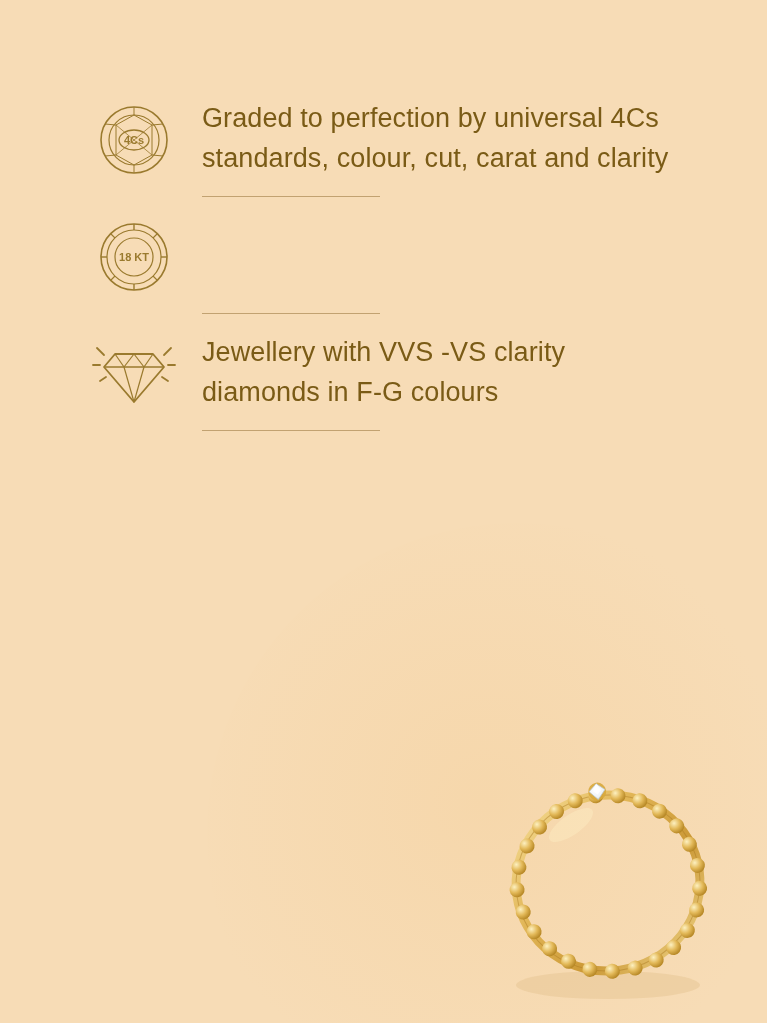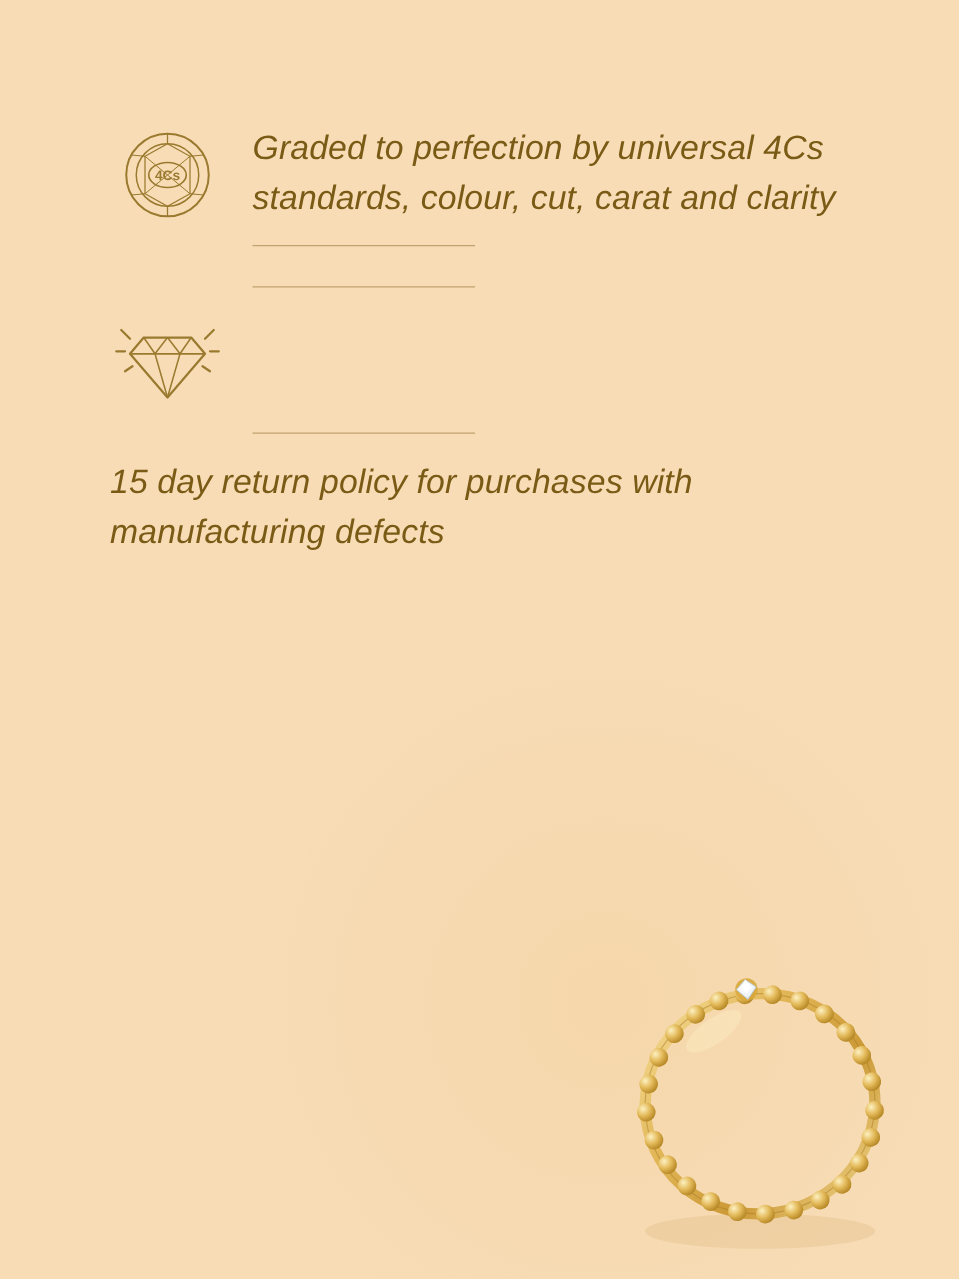--- a/index.html
+++ b/index.html
@@ -49,21 +49,20 @@
     padding-top: 4px;
   }
 
   .feature-text {
     color: #7a5b16;
     font-size: 27px;
     line-height: 40px;
     letter-spacing: 0.1px;
     padding-top: 2px;
     max-width: 470px;
-    font-style: italic;
   }
 
   .divider-wrap {
     display: flex;
   }
   .divider-spacer {
     width: 114px;
     min-width: 114px;
   }
   .divider {
@@ -112,20 +111,36 @@
     </div>
     <div class="feature-text">Graded to perfection by universal 4Cs standards, colour, cut, carat and clarity</div>
   </div>
 
   <div class="divider-wrap">
     <div class="divider-spacer"></div>
     <div class="divider"></div>
   </div>
 
   <div class="feature">
+    <div class="feature-icon">
+      <svg width="80" height="80" viewBox="0 0 80 80">
+        <circle cx="40" cy="40" r="33" fill="none" stroke="#9a7a2e" stroke-width="1.6"></circle>
+        <circle cx="40" cy="40" r="27" fill="none" stroke="#9a7a2e" stroke-width="1.2"></circle>
+        <circle cx="40" cy="40" r="19" fill="none" stroke="#9a7a2e" stroke-width="1.2"></circle>
+        <line x1="7" y1="40" x2="13" y2="40" stroke="#9a7a2e" stroke-width="1.4"></line>
+        <line x1="67" y1="40" x2="73" y2="40" stroke="#9a7a2e" stroke-width="1.4"></line>
+        <line x1="40" y1="7" x2="40" y2="13" stroke="#9a7a2e" stroke-width="1.4"></line>
+        <line x1="40" y1="67" x2="40" y2="73" stroke="#9a7a2e" stroke-width="1.4"></line>
+        <line x1="17" y1="17" x2="21" y2="21" stroke="#9a7a2e" stroke-width="1.1"></line>
+        <line x1="63" y1="17" x2="59" y2="21" stroke="#9a7a2e" stroke-width="1.1"></line>
+        <line x1="17" y1="63" x2="21" y2="59" stroke="#9a7a2e" stroke-width="1.1"></line>
+        <line x1="63" y1="63" x2="59" y2="59" stroke="#9a7a2e" stroke-width="1.1"></line>
+        <text x="40" y="44" text-anchor="middle" font-family="Liberation Sans, sans-serif" font-size="11" font-weight="bold" fill="#9a7a2e">18 KT</text>
+      </svg>
+    </div>
   </div>
 
   <div class="divider-wrap">
     <div class="divider-spacer"></div>
     <div class="divider"></div>
   </div>
 
   <div class="feature">
     <div class="feature-icon">
       <svg width="86" height="80" viewBox="0 0 86 80">
@@ -138,29 +153,29 @@
         <line x1="33" y1="33" x2="43" y2="20" stroke="#9a7a2e" stroke-width="1.2"></line>
         <line x1="53" y1="33" x2="43" y2="20" stroke="#9a7a2e" stroke-width="1.2"></line>
         <line x1="6" y1="14" x2="13" y2="21" stroke="#9a7a2e" stroke-width="1.8" stroke-linecap="round"></line>
         <line x1="2" y1="31" x2="9" y2="31" stroke="#9a7a2e" stroke-width="1.8" stroke-linecap="round"></line>
         <line x1="9" y1="47" x2="15" y2="43" stroke="#9a7a2e" stroke-width="1.8" stroke-linecap="round"></line>
         <line x1="80" y1="14" x2="73" y2="21" stroke="#9a7a2e" stroke-width="1.8" stroke-linecap="round"></line>
         <line x1="84" y1="31" x2="77" y2="31" stroke="#9a7a2e" stroke-width="1.8" stroke-linecap="round"></line>
         <line x1="77" y1="47" x2="71" y2="43" stroke="#9a7a2e" stroke-width="1.8" stroke-linecap="round"></line>
       </svg>
     </div>
+    <div class="feature-text">Jewellery with VVS -VS clarity diamonds in F-G colours</div>
   </div>
 
   <div class="divider-wrap">
     <div class="divider-spacer"></div>
     <div class="divider"></div>
   </div>
 
   <div class="feature">
-    <div class="feature-text">15 day return policy for purchases with manufacturing defects</div>
   </div>
 
 </div>
 
 <div class="ring-photo">
   <svg width="290" height="260" viewBox="0 0 290 260">
     <defs>
       <linearGradient id="goldGrad" x1="0" y1="0" x2="1" y2="1">
         <stop offset="0%" stop-color="#f7e09a"></stop>
         <stop offset="35%" stop-color="#e0b452"></stop>

